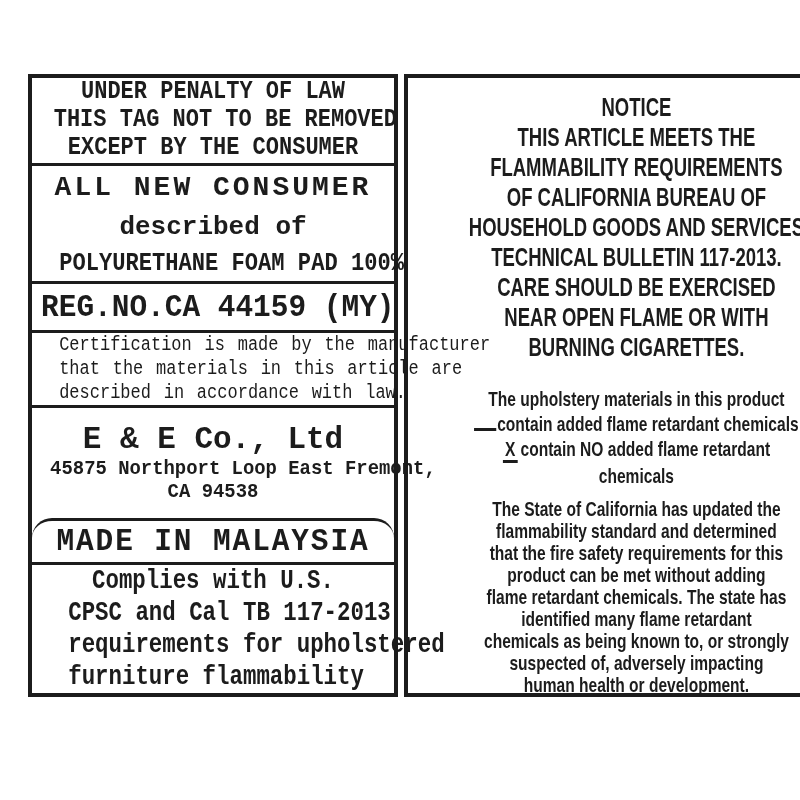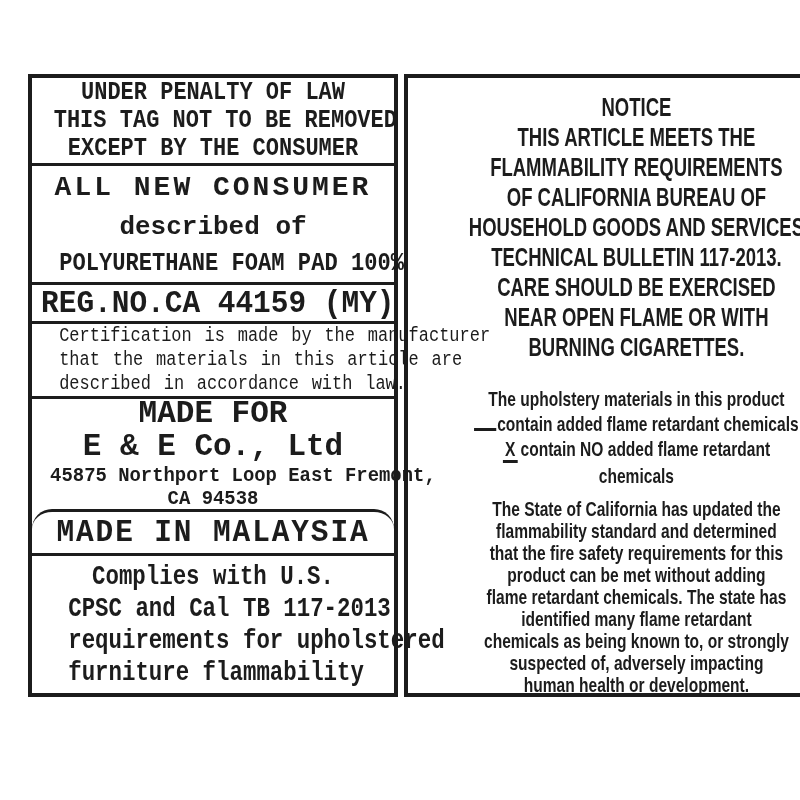--- a/index.html
+++ b/index.html
@@ -49,21 +49,21 @@
     box-sizing: border-box;
     display: flex;
     flex-direction: column;
     justify-content: center;
     align-items: center;
     font-family: Liberation Mono, monospace;
   }
   .sec + .sec { border-top: 3px solid var(--border, #1c1c1c); }
   .s1 { height: 85px; }
   .s2 { height: 119px; }
-  .s3 { height: 39px; }
+  .s3 { height: 49px; }
   .s4 { height: 75px; }
   .s5 { height: 113px; }
   .s6 { height: 44px; border-radius: 20px; }
   .s7 { flex: 1; justify-content: center; }
 
   .txt {
     white-space: pre;
     text-align: center;
     width: 100%;
   }
@@ -137,21 +137,20 @@
       </div>
       <div class="sec s3">
         <div class="txt b fz31 cx95">REG.NO.CA 44159 (MY)</div>
       </div>
       <div class="sec s4">
         <div class="txt rg fz20 lh24 cx85 ws2">Certification is made by the manufacturer
 that the materials in this article are
 described in accordance with law.</div>
       </div>
       <div class="sec s5">
-        <div class="txt b fz31 lh32">MADE FOR</div>
         <div class="txt b fz31 lh34">E &amp; E Co., Ltd</div>
         <div class="txt b fz21 lh23 cx90">45875 Northport Loop East Fremont,
 CA 94538</div>
       </div>
       <div class="sec s6">
         <div class="txt b fz31 ls2 cx95">MADE IN MALAYSIA</div>
       </div>
       <div class="sec s7">
         <div class="txt b fz28 lh32 cx80">Complies with U.S.
 CPSC and Cal TB 117-2013

